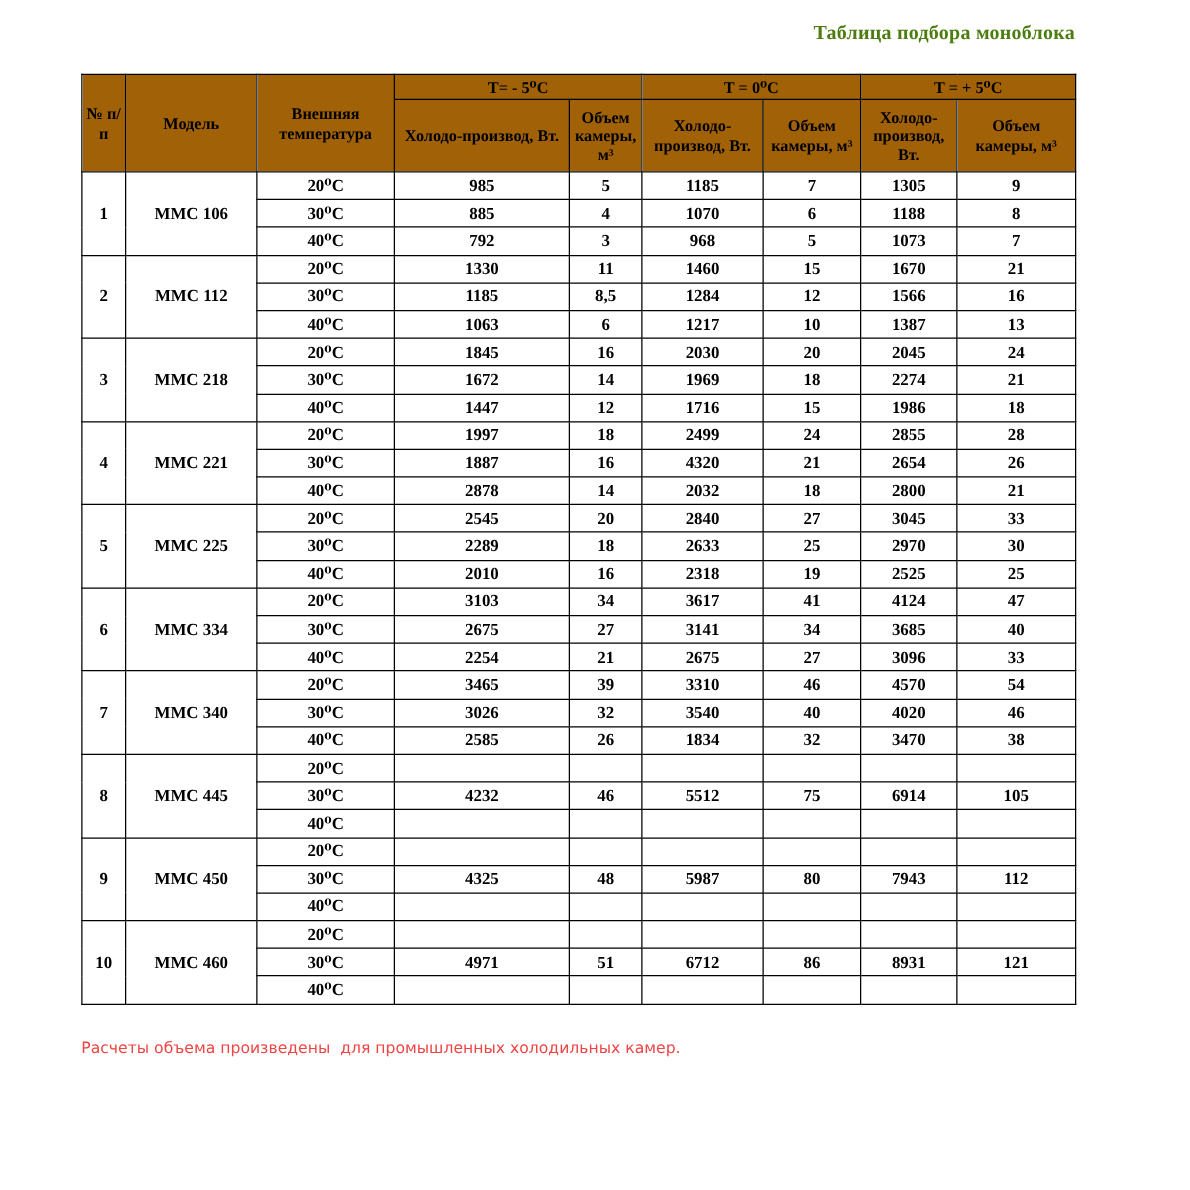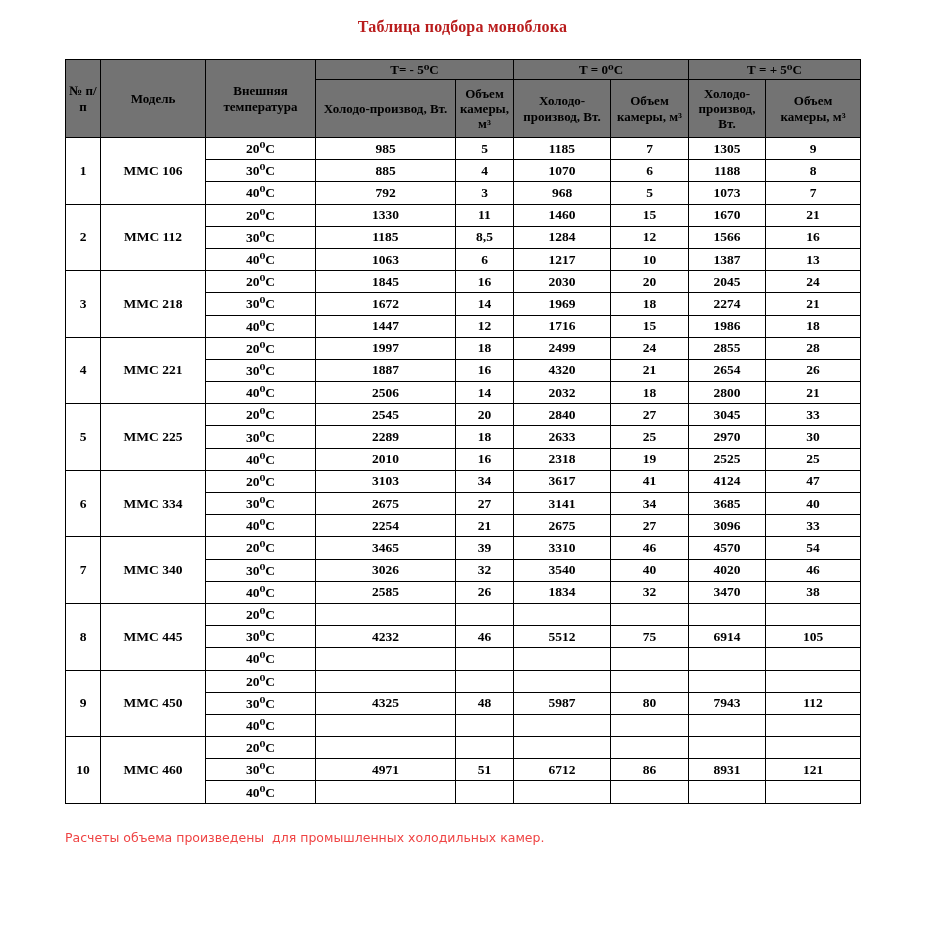--- a/index.html
+++ b/index.html
@@ -8,43 +8,43 @@
     width: 952px; height: 952px;
     background: #ffffff;
     font-family: "Liberation Serif", "DejaVu Serif", serif;
     overflow: hidden;
   }
   .page { padding: 12px 0 0 65px; }
 
   .doc-title {
     width: 795px;
     margin: 6px 0 23px 0;
-    text-align: center;
+    text-align: right;
     font-size: 16px;
     font-weight: bold;
-    color: #b91c1c;
+    color: #4d7c0f;
     letter-spacing: 0.2px;
   }
 
   table.sel-table {
     border-collapse: collapse;
     table-layout: fixed;
     width: 795px;
   }
   .sel-table th, .sel-table td {
     border: 1px solid #000;
     text-align: center;
     vertical-align: middle;
     font-weight: bold;
     color: #000;
     padding: 0 2px;
     overflow: hidden;
   }
   .sel-table thead th {
-    background: #737373;
+    background: #a16207;
     font-size: 13px;
     line-height: 1.18;
   }
   .group-row th { height: 20px; }
   .sub-row th { height: 58px; }
   .sel-table tbody td {
     background: #ffffff;
     height: 22.2px;
     font-size: 13.5px;
   }
@@ -200,21 +200,21 @@
           <td>30⁰С</td>
           <td>1887</td>
           <td>16</td>
           <td>4320</td>
           <td>21</td>
           <td>2654</td>
           <td>26</td>
         </tr>
         <tr>
           <td>40⁰С</td>
-          <td>2506</td>
+          <td>2878</td>
           <td>14</td>
           <td>2032</td>
           <td>18</td>
           <td>2800</td>
           <td>21</td>
         </tr>
         <tr>
           <td class="c-num" rowspan="3">5</td>
           <td class="c-model" rowspan="3">ММС 225</td>
           <td>20⁰С</td>

